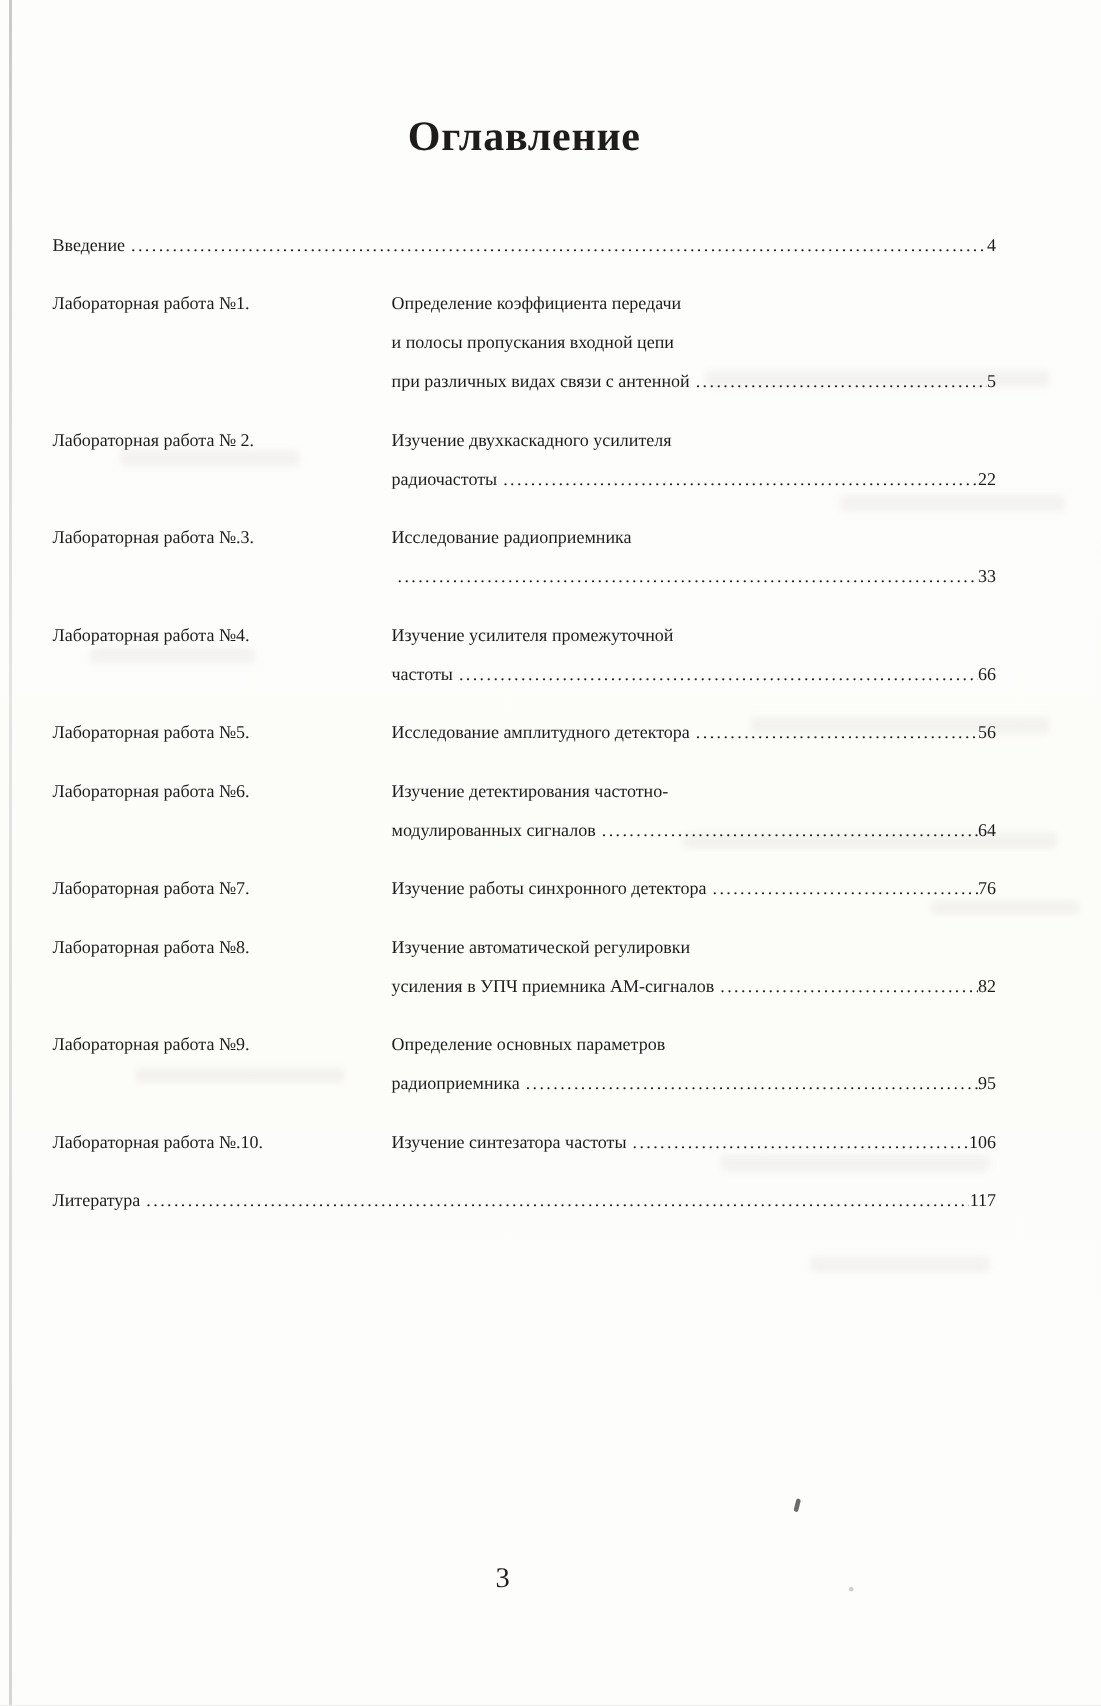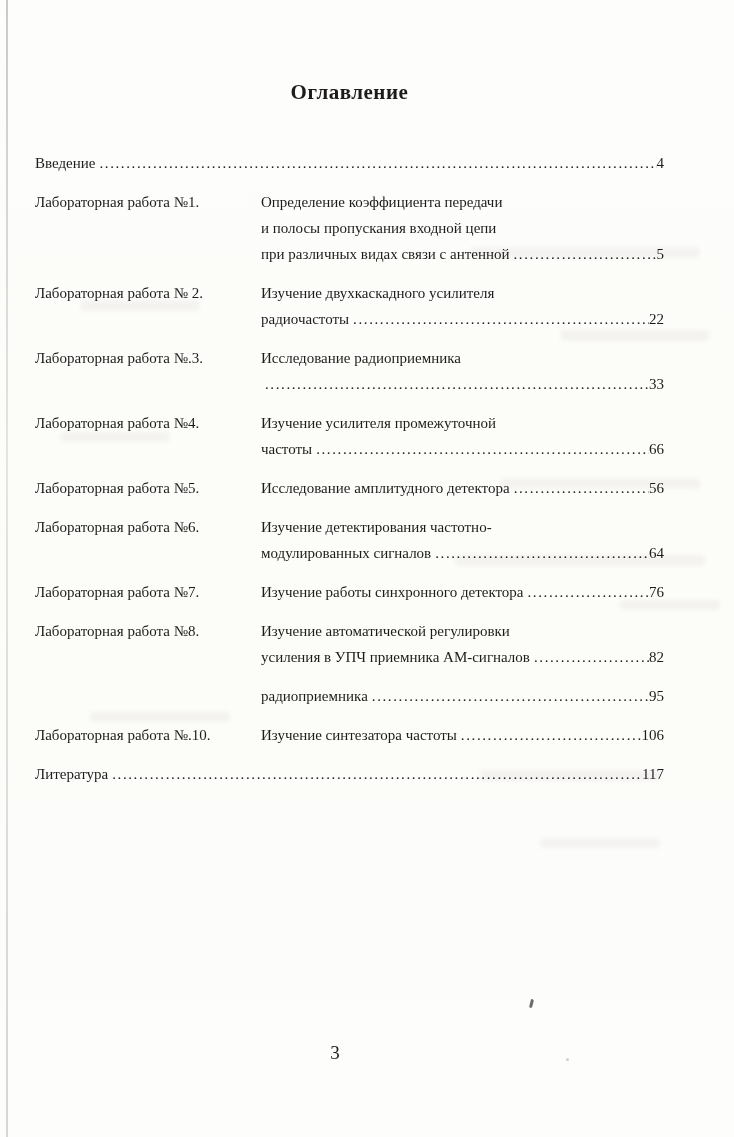--- a/index.html
+++ b/index.html
@@ -29,27 +29,27 @@
   .content {
     position: absolute;
     left: 35px;
     right: 70px;
     top: 80px;
   }
 
   .doc-title {
     text-align: center;
     font-weight: bold;
-    font-size: 21px;
+    font-size: 28px;
     line-height: 24px;
     letter-spacing: .5px;
     margin: 0 0 46px 0;
   }
 
-  .toc { font-size: 15px; }
+  .toc { font-size: 12px; }
 
   .entry { margin-bottom: 13px; }
 
   .line {
     display: flex;
     align-items: baseline;
     line-height: 26px;
     white-space: nowrap;
   }
 
@@ -226,20 +226,24 @@
           </div>
           <div class="line">
             <span class="indent"></span>
             <span class="desc-text">усиления в УПЧ приемника АМ-сигналов</span>
             <span class="leader">............................................................................................................................................................................................................................</span>
             <span class="pagenum">82</span>
           </div>
         </div>
         <div class="entry">
           <div class="line">
+            <span class="label fixed">Лабораторная работа №9.</span>
+            <span class="desc-text">Определение основных параметров</span>
+          </div>
+          <div class="line">
             <span class="indent"></span>
             <span class="desc-text">радиоприемника</span>
             <span class="leader">............................................................................................................................................................................................................................</span>
             <span class="pagenum">95</span>
           </div>
         </div>
         <div class="entry">
           <div class="line">
             <span class="label fixed">Лабораторная работа №.10.</span>
             <span class="desc-text">Изучение синтезатора частоты</span>

